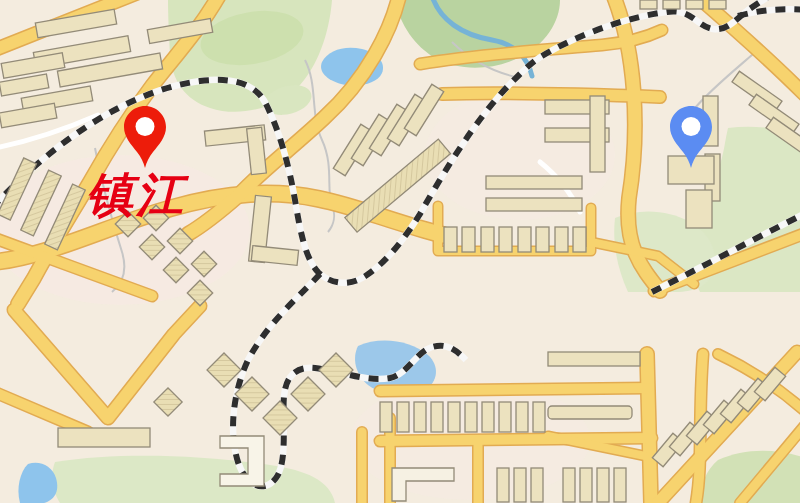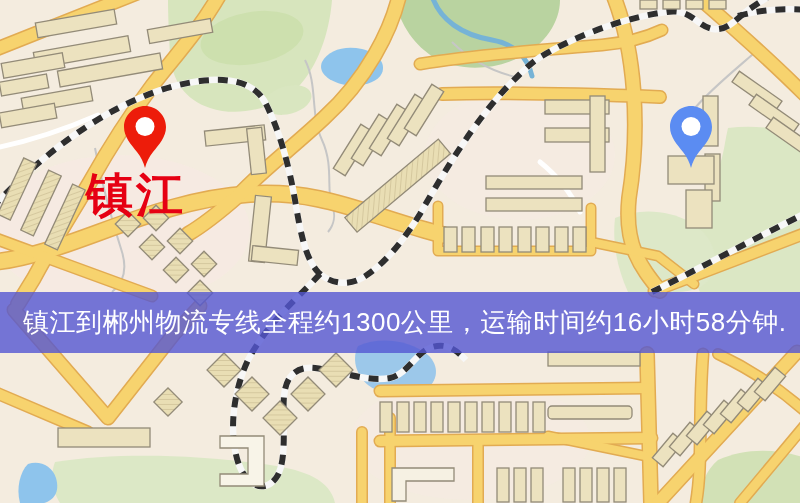--- a/index.html
+++ b/index.html
@@ -1,17 +1,17 @@
 <!DOCTYPE html>
 <html><head>
 <meta charset="utf-8">
 <style>
   html,body{margin:0;padding:0;background:#ffffff;}
   .stage{position:relative;width:800px;height:503px;overflow:hidden;
-         font-family:"Liberation Sans","DejaVu Sans",sans-serif;background:#f4ecdf;}
+         font-family:"Liberation Sans","DejaVu Sans",sans-serif;background:#f4ecdf;font-style:italic;}
   .map-svg{position:absolute;left:0;top:0;width:800px;height:503px;display:block;}
   .city-label{position:absolute;white-space:nowrap;
               font-family:"Liberation Serif","DejaVu Serif",serif;line-height:1;}
   .city-label.origin{left:86px;top:172px;font-size:47px;font-weight:bold;
                      color:#e60013;letter-spacing:3px;}
   .city-label.destination{left:638px;top:177px;font-size:46px;font-weight:600;
                      color:#2229de;letter-spacing:2px;}
   .route-banner{position:absolute;left:0;top:292px;width:800px;height:61px;
                 background:rgba(84,86,210,0.80);display:flex;align-items:center;}
   .route-banner .banner-text{color:#ffffff;font-size:26px;font-weight:400;
@@ -254,17 +254,14 @@
     <circle cx="21" cy="20.5" r="9.5" fill="#ffffff"></circle>
   </svg>
 
   <svg class="pin destination" viewBox="0 0 42 62" xmlns="http://www.w3.org/2000/svg">
     <path fill="#5b8cf2" d="M21,0 C9.4,0 0,9.4 0,21 C0,31 7,38.5 13,46 C17,51 19.5,56 21,62 C22.5,56 25,51 29,46 C35,38.5 42,31 42,21 C42,9.4 32.6,0 21,0 Z"></path>
     <circle cx="21" cy="20.5" r="9.5" fill="#ffffff"></circle>
   </svg>
 
   <div class="city-label origin">镇江</div>
 
-  <div class="route-banner">
-    <span class="banner-text">镇江到郴州物流专线全程约1300公里，运输时间约16小时58分钟.</span>
-  </div>
 
 </div>
 
 </body></html>

